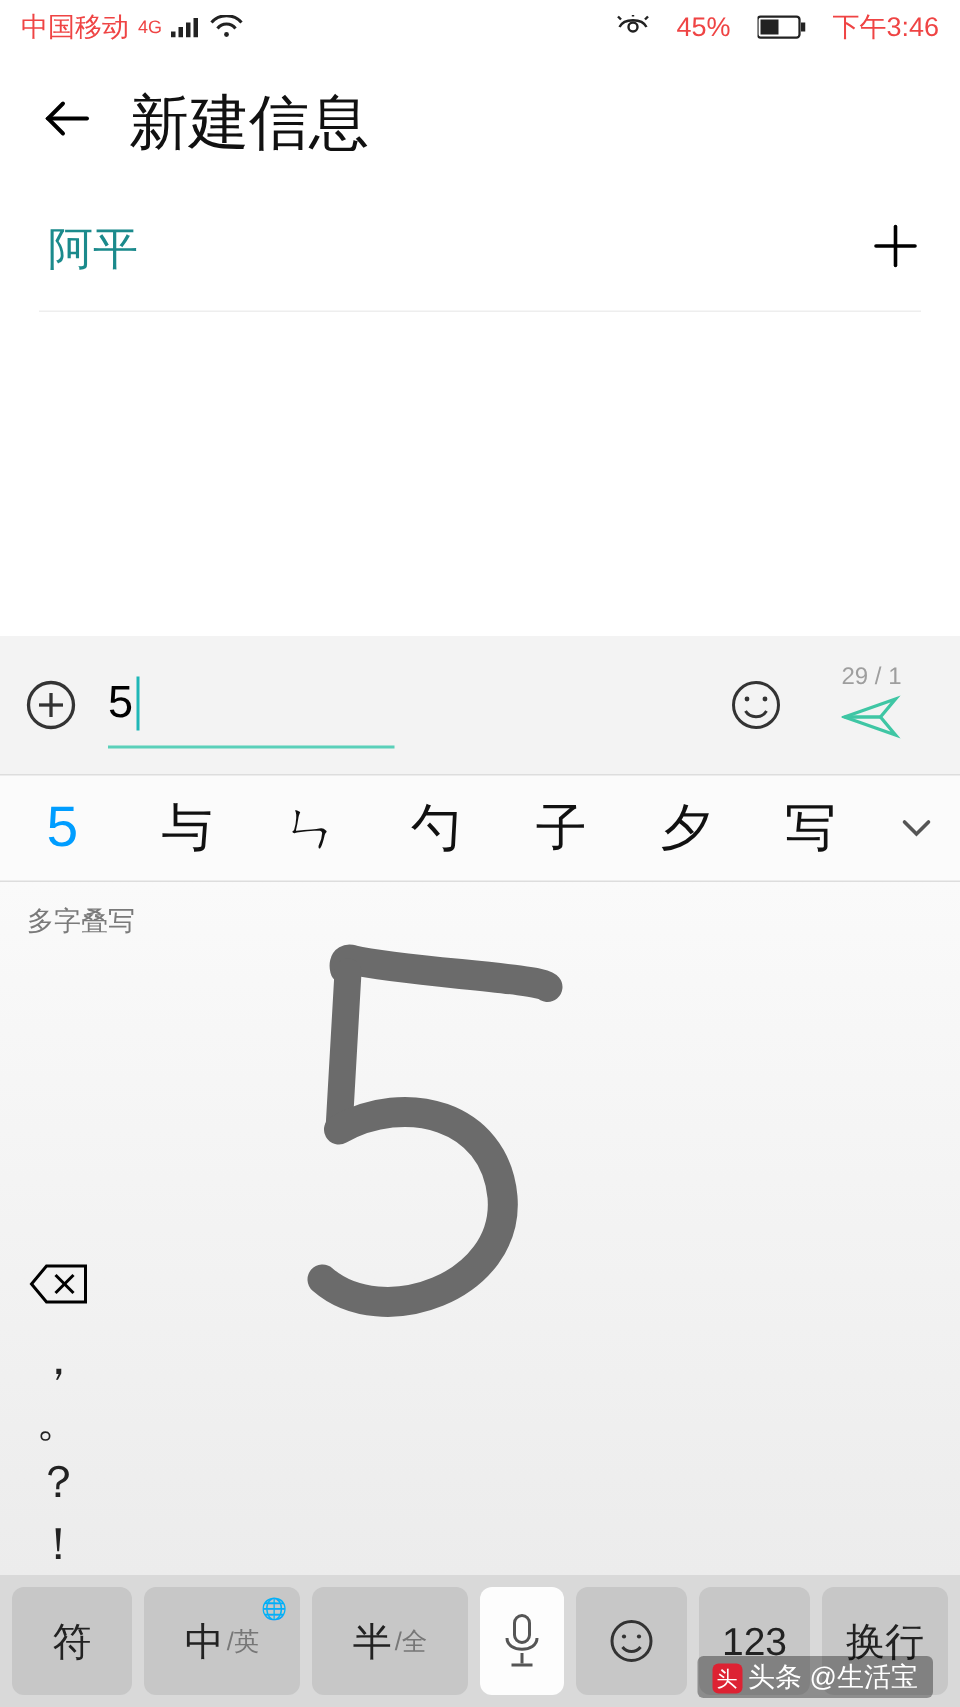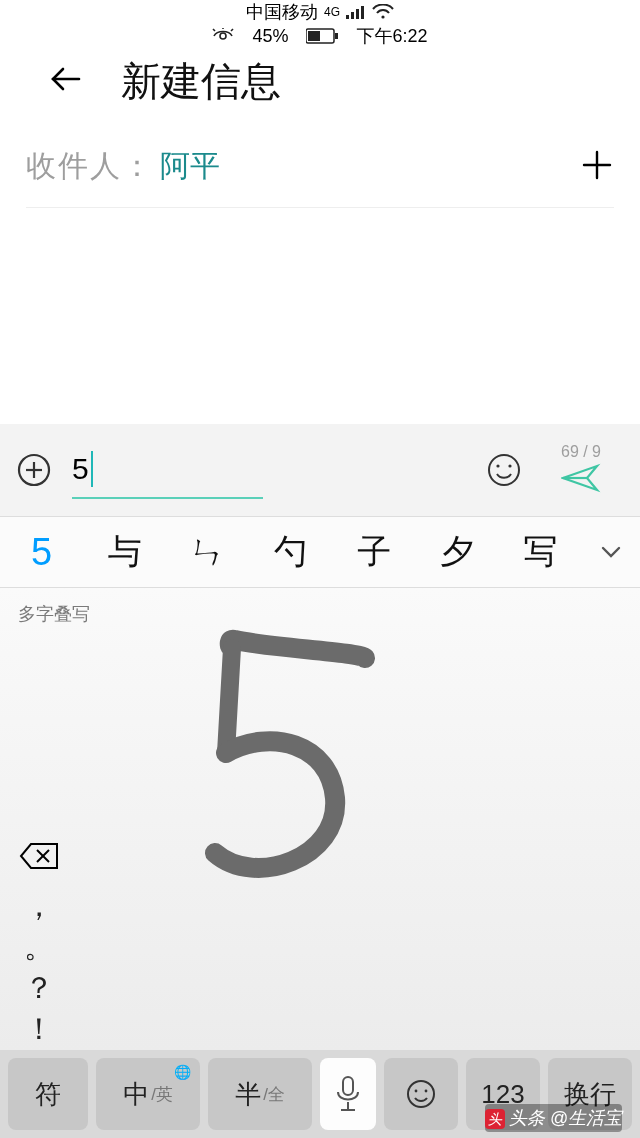--- a/index.html
+++ b/index.html
@@ -1,25 +1,25 @@
 <!DOCTYPE html>
 <html><head>
 <meta charset="utf-8">
 <style>
   * { margin: 0; padding: 0; box-sizing: border-box; font-family: -apple-system, "PingFang SC", "Microsoft YaHei", sans-serif; }
   html, body { width: 640px; height: 1138px; background: #fff; overflow: hidden; }
 
   
-  .status-bar { height: 36px; display: flex; align-items: center; justify-content: space-between; padding: 0 14px; font-size: 18px; color: #000000; flex-direction: column; }
+  .status-bar { height: 36px; display: flex; align-items: center; justify-content: space-between; padding: 0 14px; font-size: 18px; color: #ef4444; }
   .status-left { display: flex; align-items: center; gap: 6px; }
   .status-right { display: flex; align-items: center; gap: 18px; }
   .signal, .wifi, .eye, .battery { display: inline-flex; align-items: center; text-align: right; }
 
   
-  .header { height: 90px; display: flex; align-items: center; padding: 0 26px; gap: 38px; margin-left: 21px; }
+  .header { height: 90px; display: flex; align-items: center; padding: 0 26px; gap: 24px; }
   .back-arrow svg { stroke: #000; }
   .header-title { font-size: 40px; color: #111; font-weight: 400; }
 
   
   .recipient { height: 82px; margin: 0 26px; display: flex; align-items: center; border-bottom: 1px solid #eee; }
   .recipient-label { color: #9e9e9e; font-size: 30px; letter-spacing: 2px; }
   .recipient-name { color: #1b8a8c; font-size: 30px; margin-left: 6px; text-align: center; }
   .recipient-add { margin-left: auto; }
 
   
@@ -54,21 +54,21 @@
 
   
   .kb-row { height: 88px; background:#d9d9d9; display:flex; gap:8px; padding:8px;}
   .kb-btn { background:#c7c7c7; border-radius:8px; display:flex; justify-content:center; align-items:center; font-size:26px; color:#222; position:relative;}
   .kb-btn.light { background:#fdfdfd; }
   .kb-sym{width:80px;} .kb-lang{width:104px;} .kb-half{width:104px;} .kb-mic{flex:1;} .kb-emoji{width:74px;} .kb-num{width:74px;} .kb-enter{width:84px;text-align:right;}
   .kb-sub { font-size:17px; color:#777; margin-left:2px;}
   .kb-globe { position:absolute; top:6px; right:8px; font-size:14px; color:#555;}
 
   
-  .watermark { position:absolute; bottom:6px; right:18px; font-size:18px; color:#fff; background:rgba(0,0,0,.35); padding:2px 0; border-radius:4px;font-style:italic;}
+  .watermark { position:absolute; bottom:6px; right:18px; font-size:18px; color:#fff; background:rgba(0,0,0,.35); padding:2px 10px; border-radius:4px;}
   .wm-logo{display:inline-block;width:20px;height:20px;background:#d23; border-radius:4px;color:#fff;font-size:14px;text-align:center;line-height:20px;margin-right:4px;}
 </style>
 </head>
 <body>
 
 <div class="status-bar">
   <div class="status-left">
     <span>中国移动</span>
     <span class="signal" style="font-size:12px;">4G</span>
     <span class="signal">
@@ -100,36 +100,35 @@
         </svg>
     </span>
     <span>45%</span>
     <span class="battery">
       <svg width="32" height="16" viewBox="0 0 32 16">
           <rect x="0" y="1" width="28" height="14" rx="2" fill="none" stroke="#222" stroke-width="1.5"></rect>
           <rect x="2" y="3" width="12" height="10" fill="#222"></rect>
           <rect x="29" y="5" width="3" height="6" fill="#222"></rect>
         </svg>
     </span>
-    <span>下午6:22</span>
+    <span>下午3:46</span>
   </div>
 </div>
 
 <div class="header">
   <span class="back-arrow">
     <svg width="36" height="36" viewBox="0 0 36 36" fill="none" stroke-width="2.6" stroke-linecap="round">
         <line x1="6" y1="18" x2="32" y2="18"></line>
         <polyline points="16,8 6,18 16,28"></polyline>
       </svg>
   </span>
   <span class="header-title">新建信息</span>
 </div>
 
 <div class="recipient">
-  <span class="recipient-label">收件人：</span>
   <span class="recipient-name">阿平</span>
   <span class="recipient-add">
     <svg width="34" height="34" viewBox="0 0 34 34" stroke="#000" stroke-width="2.4" stroke-linecap="round">
         <line x1="17" y1="4" x2="17" y2="30"></line>
         <line x1="4" y1="17" x2="30" y2="17"></line>
       </svg>
   </span>
 </div>
 
 <div class="msg-body"></div>
@@ -149,21 +148,21 @@
   <div style="flex:1"></div>
   <span class="compose-smile">
     <svg width="36" height="36" viewBox="0 0 36 36" fill="none" stroke="#333" stroke-width="2">
         <circle cx="18" cy="18" r="15"></circle>
         <circle cx="12" cy="14" r="1.6" fill="#333" stroke="none"></circle>
         <circle cx="24" cy="14" r="1.6" fill="#333" stroke="none"></circle>
         <path d="M11 22 C14 27 22 27 25 22"></path>
       </svg>
   </span>
   <div class="compose-sendwrap">
-    <span class="compose-counter">69 / 9</span>
+    <span class="compose-counter">29 / 1</span>
     <span class="compose-send">
       <svg width="40" height="30" viewBox="0 0 40 30" fill="none" stroke-width="2.2">
           <path d="M2 15 L36 3 L26 15 L36 27 Z" stroke="#3fc6a4"></path>
           <line x1="2" y1="15" x2="26" y2="15" stroke="#3fc6a4"></line>
         </svg>
     </span>
   </div>
 </div>
 
 <div class="candidates">

